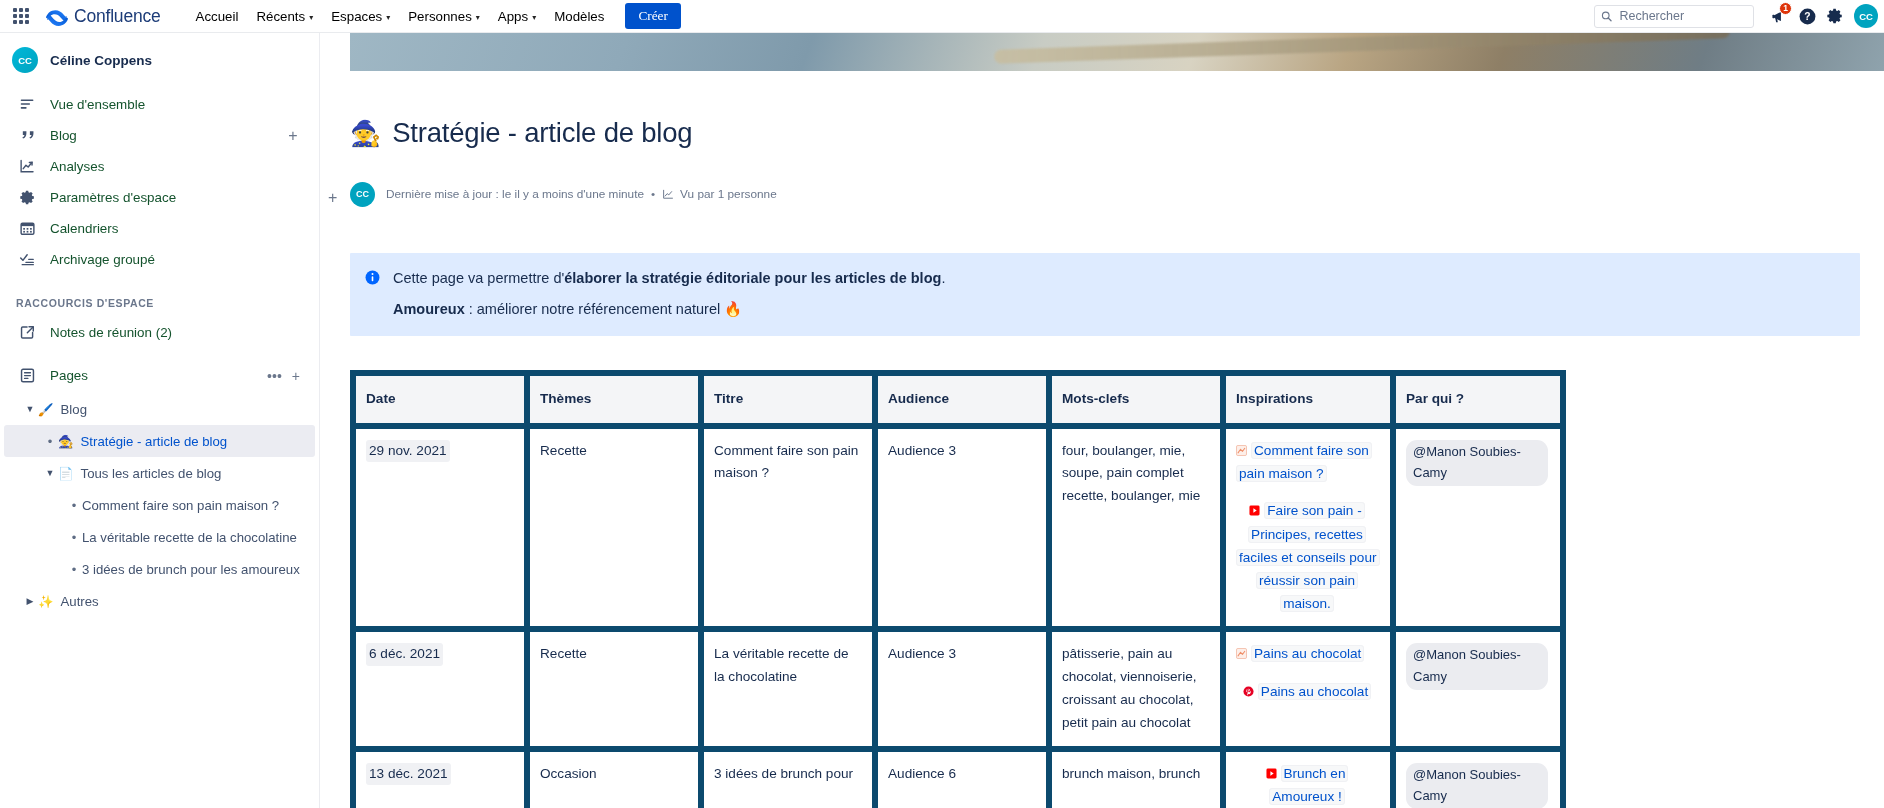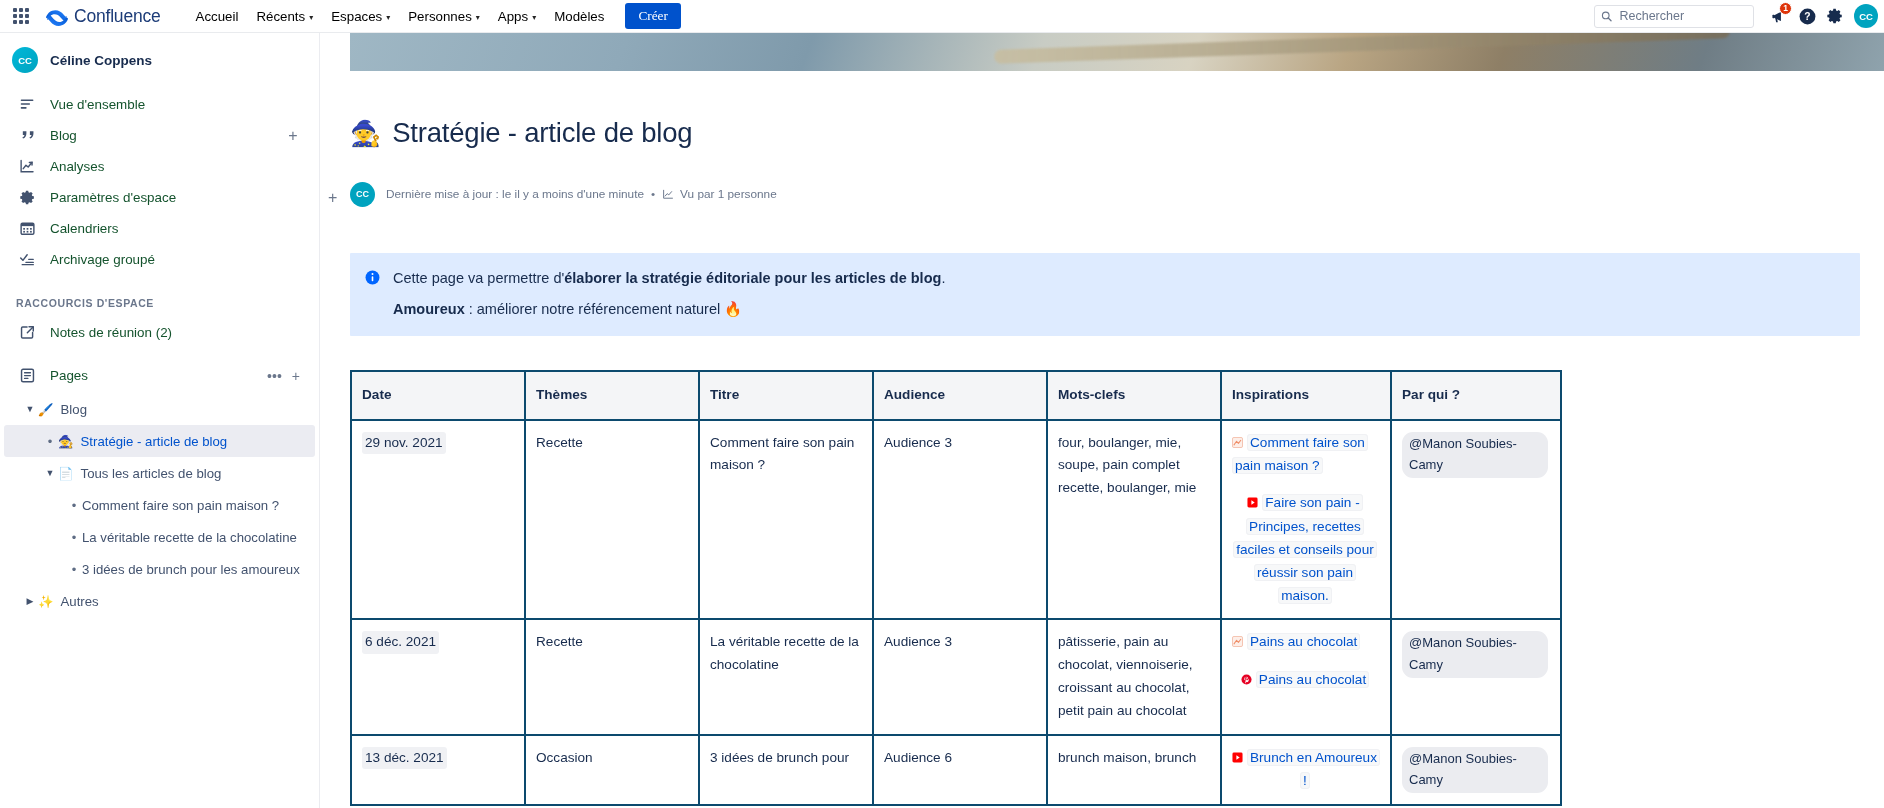--- a/index.html
+++ b/index.html
@@ -205,21 +205,21 @@
   .info-body b { font-weight: 700; }
   .info-line2 { margin-top: 6px; }
 
   
   .tbl-wrap { margin: 34px 24px 0 30px; }
   table.ctable {
     border-collapse: collapse; width: 1210px; table-layout: fixed;
     background: #fff;
   }
   table.ctable th, table.ctable td {
-    border: 2px solid #0c4a6e;
+    border: 6px solid #0c4a6e;
     vertical-align: top;
     padding: 11px 12px 11px 10px;
     font-size: 13.6px;
     line-height: 1.68;
     color: #172b4d;
   }
   table.ctable th {
     background: #f4f5f7; font-weight: 700; color: #172b4d;
     padding-top: 12px; padding-bottom: 12px; text-align: left;
   }

